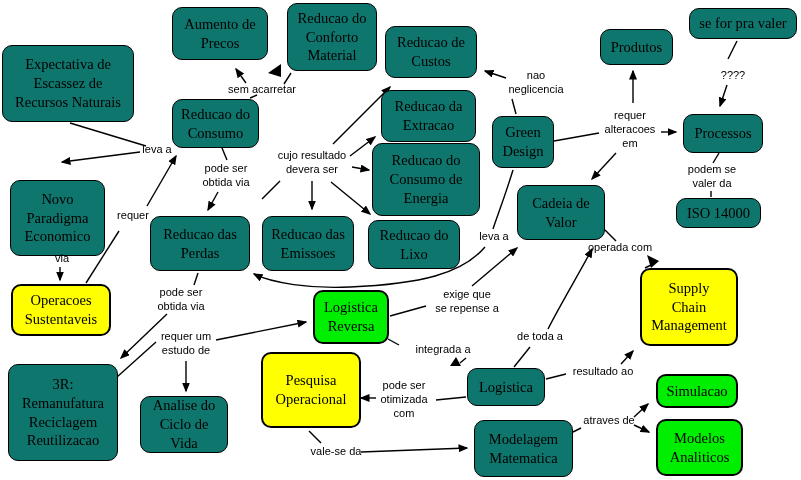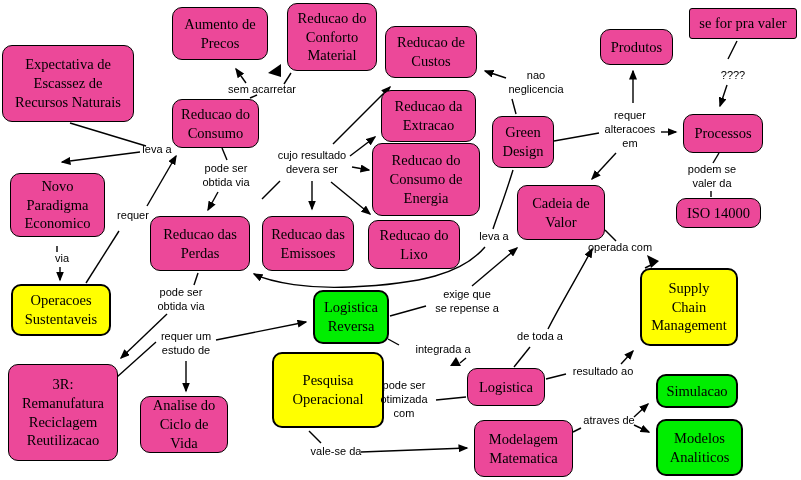--- a/index.html
+++ b/index.html
@@ -1,21 +1,21 @@
 <!DOCTYPE html>
 <html><head>
 <meta charset="utf-8">
 <style>
   html,body{margin:0;padding:0;background:#fff;}
   #stage{position:relative;width:801px;height:480px;background:#fff;overflow:hidden;
          font-family:"Liberation Serif", serif;}
   svg.wires{position:absolute;left:0;top:0;width:801px;height:480px;pointer-events:none;}
   .node{position:absolute;box-sizing:border-box;display:flex;align-items:center;justify-content:center;
         text-align:center;white-space:pre-line;color:#000;font-size:14.5px;line-height:1.3;
-        border:1.4px solid #000;border-radius:10px;background:#ec4899;padding:2px 4px;}
+        border:1.4px solid #000;border-radius:10px;background:#0f766e;padding:2px 4px;}
   .node.yellow{background:#FFFF00;border-width:2px;}
   .node.green{background:#00EE00;border-width:2px;}
   .elabel{position:absolute;transform:translate(-50%,-50%);white-space:pre-line;text-align:center;
           color:#000;font-size:11px;line-height:1.25;font-family:"Liberation Sans", sans-serif;
           background:transparent;}
 </style>
 </head>
 <body>
 
 <div id="stage">
@@ -118,47 +118,47 @@
   <div class="node" style="left:172px;top:99px;width:87px;height:49px">Reducao do
 Consumo</div>
   <div class="node" style="left:381px;top:90px;width:95px;height:52px">Reducao da
 Extracao</div>
   <div class="node" style="left:372px;top:143px;width:108px;height:73px">Reducao do
 Consumo de
 Energia</div>
   <div class="node" style="left:492px;top:116px;width:62px;height:52px">Green
 Design</div>
   <div class="node" style="left:600px;top:29px;width:73px;height:36px">Produtos</div>
-  <div class="node" style="left:689px;top:8px;width:108px;height:31px;border-radius:3px">se for pra valer</div>
+  <div class="node" style="left:689px;top:8px;width:108px;height:31px;border-radius:10px">se for pra valer</div>
   <div class="node" style="left:683px;top:114px;width:80px;height:39px">Processos</div>
   <div class="node" style="left:676px;top:198px;width:85px;height:30px">ISO 14000</div>
   <div class="node" style="left:517px;top:185px;width:88px;height:55px">Cadeia de
 Valor</div>
   <div class="node" style="left:150px;top:216px;width:100px;height:55px">Reducao das
 Perdas</div>
   <div class="node" style="left:262px;top:216px;width:92px;height:55px">Reducao das
 Emissoes</div>
   <div class="node" style="left:368px;top:220px;width:92px;height:49px">Reducao do
 Lixo</div>
-  <div class="node" style="left:10px;top:173px;width:95px;height:64px">Novo
+  <div class="node" style="left:10px;top:180px;width:95px;height:76px">Novo
 Paradigma
 Economico</div>
   <div class="node" style="left:8px;top:364px;width:110px;height:97px">3R:
 Remanufatura
 Reciclagem
 Reutilizacao</div>
   <div class="node" style="left:140px;top:396px;width:88px;height:57px">Analise do
 Ciclo de
 Vida</div>
   <div class="node" style="left:467px;top:368px;width:78px;height:38px">Logistica</div>
   <div class="node" style="left:474px;top:420px;width:99px;height:57px">Modelagem
 Matematica</div>
   <div class="node yellow" style="left:11px;top:284px;width:100px;height:52px">Operacoes
 Sustentaveis</div>
-  <div class="node yellow" style="left:272px;top:352px;width:112px;height:76px">Pesquisa
+  <div class="node yellow" style="left:261px;top:352px;width:100px;height:76px">Pesquisa
 Operacional</div>
   <div class="node yellow" style="left:640px;top:268px;width:98px;height:78px">Supply
 Chain
 Management</div>
   <div class="node green" style="left:313px;top:290px;width:76px;height:54px">Logistica
 Reversa</div>
   <div class="node green" style="left:656px;top:374px;width:82px;height:34px">Simulacao</div>
   <div class="node green" style="left:656px;top:419px;width:87px;height:57px">Modelos
 Analiticos</div>
 

